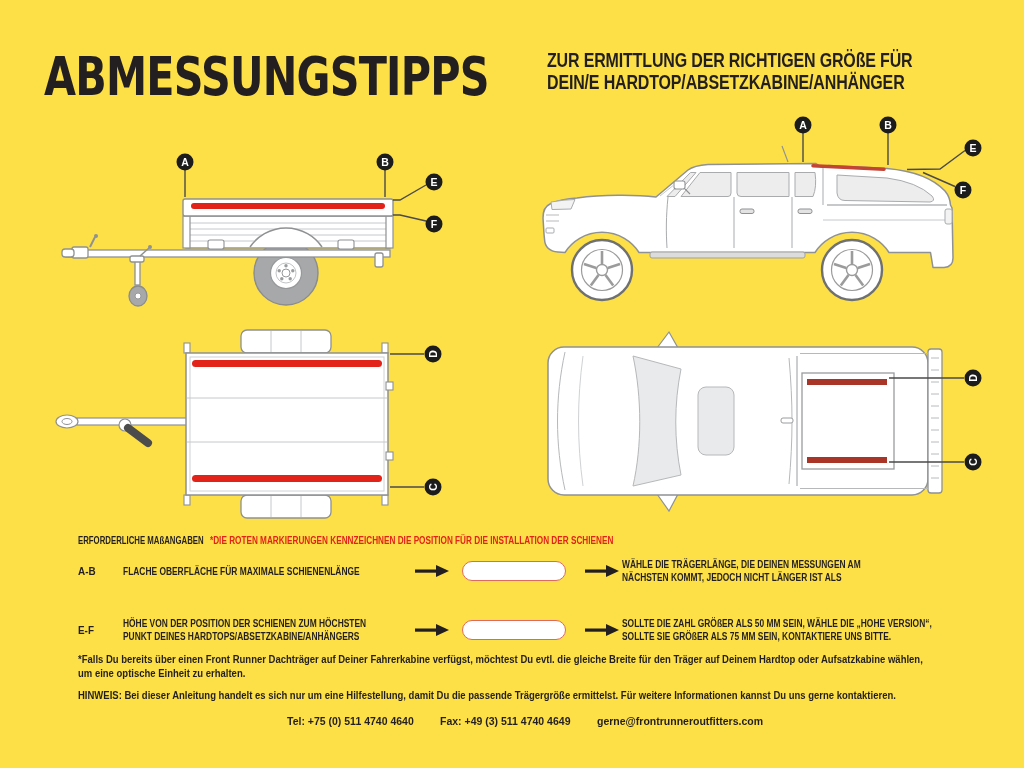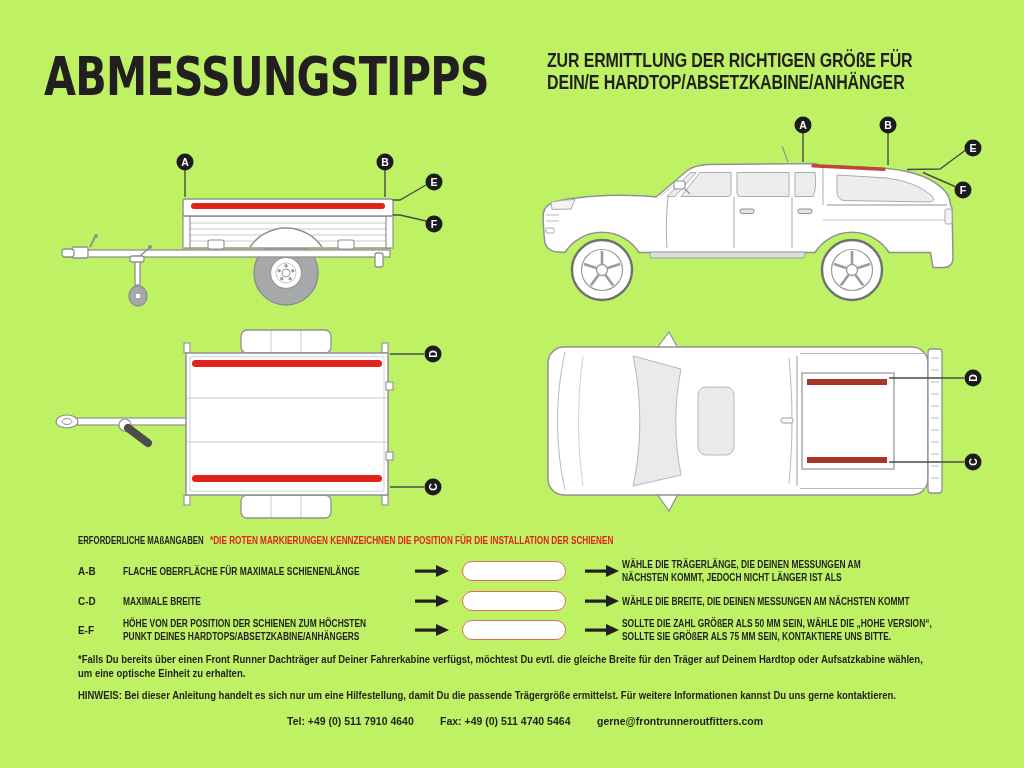--- a/index.html
+++ b/index.html
@@ -1,17 +1,17 @@
 <!DOCTYPE html>
 <html><head>
 <meta charset="utf-8">
 <style>
   *{margin:0;padding:0;box-sizing:border-box}
   html,body{background:#ffffff}
-  .page{position:relative;width:1024px;height:768px;overflow:hidden;background:#bef264;color:#231f20;font-family:"Liberation Sans",sans-serif}
+  .page{position:relative;width:1024px;height:768px;overflow:hidden;background:#fde047;color:#231f20;font-family:"Liberation Sans",sans-serif}
   .abs{position:absolute}
   .title{left:44px;top:46px;font-family:"DejaVu Sans",sans-serif;font-size:53px;font-weight:bold;letter-spacing:-1px;transform:scaleX(.78);transform-origin:left top;white-space:nowrap}
   .subtitle{left:547px;top:49px;font-size:20px;line-height:22px;font-weight:bold;letter-spacing:-.2px;transform:scaleX(.8);transform-origin:left top;white-space:pre-line}
   .sec-heading{left:78px;top:535px;font-size:10px;font-weight:bold;transform:scaleX(.78);transform-origin:left top;white-space:nowrap}
   .sec-note{left:210px;top:535px;font-size:10px;font-weight:bold;color:#e2231a;transform:scaleX(.82);transform-origin:left top;white-space:nowrap}
   .m-row{left:0;width:920px}
   .m-id{position:absolute;left:78px;top:50%;transform:translateY(-50%) scaleX(.9);transform-origin:left center;font-size:11px;font-weight:bold;white-space:nowrap}
   .m-desc{position:absolute;left:123px;top:50%;width:340px;transform:translateY(-50%) scaleX(.84);transform-origin:left center;font-size:10px;line-height:13px;font-weight:bold;white-space:pre-line}
   .m-arrow{position:absolute;top:50%;transform:translateY(-50%)}
   .m-arrow.a1{left:415px}
@@ -254,36 +254,20 @@
         <span></span>
       </div>
     <svg class="m-arrow a2" width="34" height="13" viewBox="0 0 34 13">
         <rect x="0" y="5" width="21" height="3.2" fill="#231f20"></rect>
         <polygon points="21,0.5 34,6.5 21,12.5" fill="#231f20"></polygon>
       </svg>
     <div class="m-right">WÄHLE DIE TRÄGERLÄNGE, DIE DEINEN MESSUNGEN AM
 NÄCHSTEN KOMMT, JEDOCH NICHT LÄNGER IST ALS</div>
   </div>
 
-  <div class="abs m-row" style="top:589px;height:24px">
-    <div class="m-id">C-D</div>
-    <div class="m-desc">MAXIMALE BREITE</div>
-    <svg class="m-arrow a1" width="34" height="13" viewBox="0 0 34 13">
-        <rect x="0" y="5" width="21" height="3.2" fill="#231f20"></rect>
-        <polygon points="21,0.5 34,6.5 21,12.5" fill="#231f20"></polygon>
-      </svg>
-    <div class="m-pill">
-        <span></span>
-      </div>
-    <svg class="m-arrow a2" width="34" height="13" viewBox="0 0 34 13">
-        <rect x="0" y="5" width="21" height="3.2" fill="#231f20"></rect>
-        <polygon points="21,0.5 34,6.5 21,12.5" fill="#231f20"></polygon>
-      </svg>
-    <div class="m-right">WÄHLE DIE BREITE, DIE DEINEN MESSUNGEN AM NÄCHSTEN KOMMT</div>
-  </div>
 
   <div class="abs m-row" style="top:613px;height:34px">
     <div class="m-id">E-F</div>
     <div class="m-desc">HÖHE VON DER POSITION DER SCHIENEN ZUM HÖCHSTEN
 PUNKT DEINES HARDTOPS/ABSETZKABINE/ANHÄNGERS</div>
     <svg class="m-arrow a1" width="34" height="13" viewBox="0 0 34 13">
         <rect x="0" y="5" width="21" height="3.2" fill="#231f20"></rect>
         <polygon points="21,0.5 34,6.5 21,12.5" fill="#231f20"></polygon>
       </svg>
     <div class="m-pill">
@@ -294,17 +278,17 @@
         <polygon points="21,0.5 34,6.5 21,12.5" fill="#231f20"></polygon>
       </svg>
     <div class="m-right">SOLLTE DIE ZAHL GRÖßER ALS 50 MM SEIN, WÄHLE DIE „HOHE VERSION“,
 SOLLTE SIE GRÖßER ALS 75 MM SEIN, KONTAKTIERE UNS BITTE.</div>
   </div>
 
   <div class="abs foot" style="top:653px">*Falls Du bereits über einen Front Runner Dachträger auf Deiner Fahrerkabine verfügst, möchtest Du evtl. die gleiche Breite für den Träger auf Deinem Hardtop oder Aufsatzkabine wählen,
 um eine optische Einheit zu erhalten.</div>
   <div class="abs foot" style="top:689px">HINWEIS: Bei dieser Anleitung handelt es sich nur um eine Hilfestellung, damit Du die passende Trägergröße ermittelst. Für weitere Informationen kannst Du uns gerne kontaktieren.</div>
 
-  <div class="abs contact c-tel">Tel: +49 (0) 511 7910 4640</div>
-  <div class="abs contact c-fax">Fax: +49 (0) 511 4740 5464</div>
+  <div class="abs contact c-tel">Tel: +75 (0) 511 4740 4640</div>
+  <div class="abs contact c-fax">Fax: +49 (3) 511 4740 4649</div>
   <div class="abs contact c-mail">gerne@frontrunneroutfitters.com</div>
 
 </div>
 
 </body></html>

